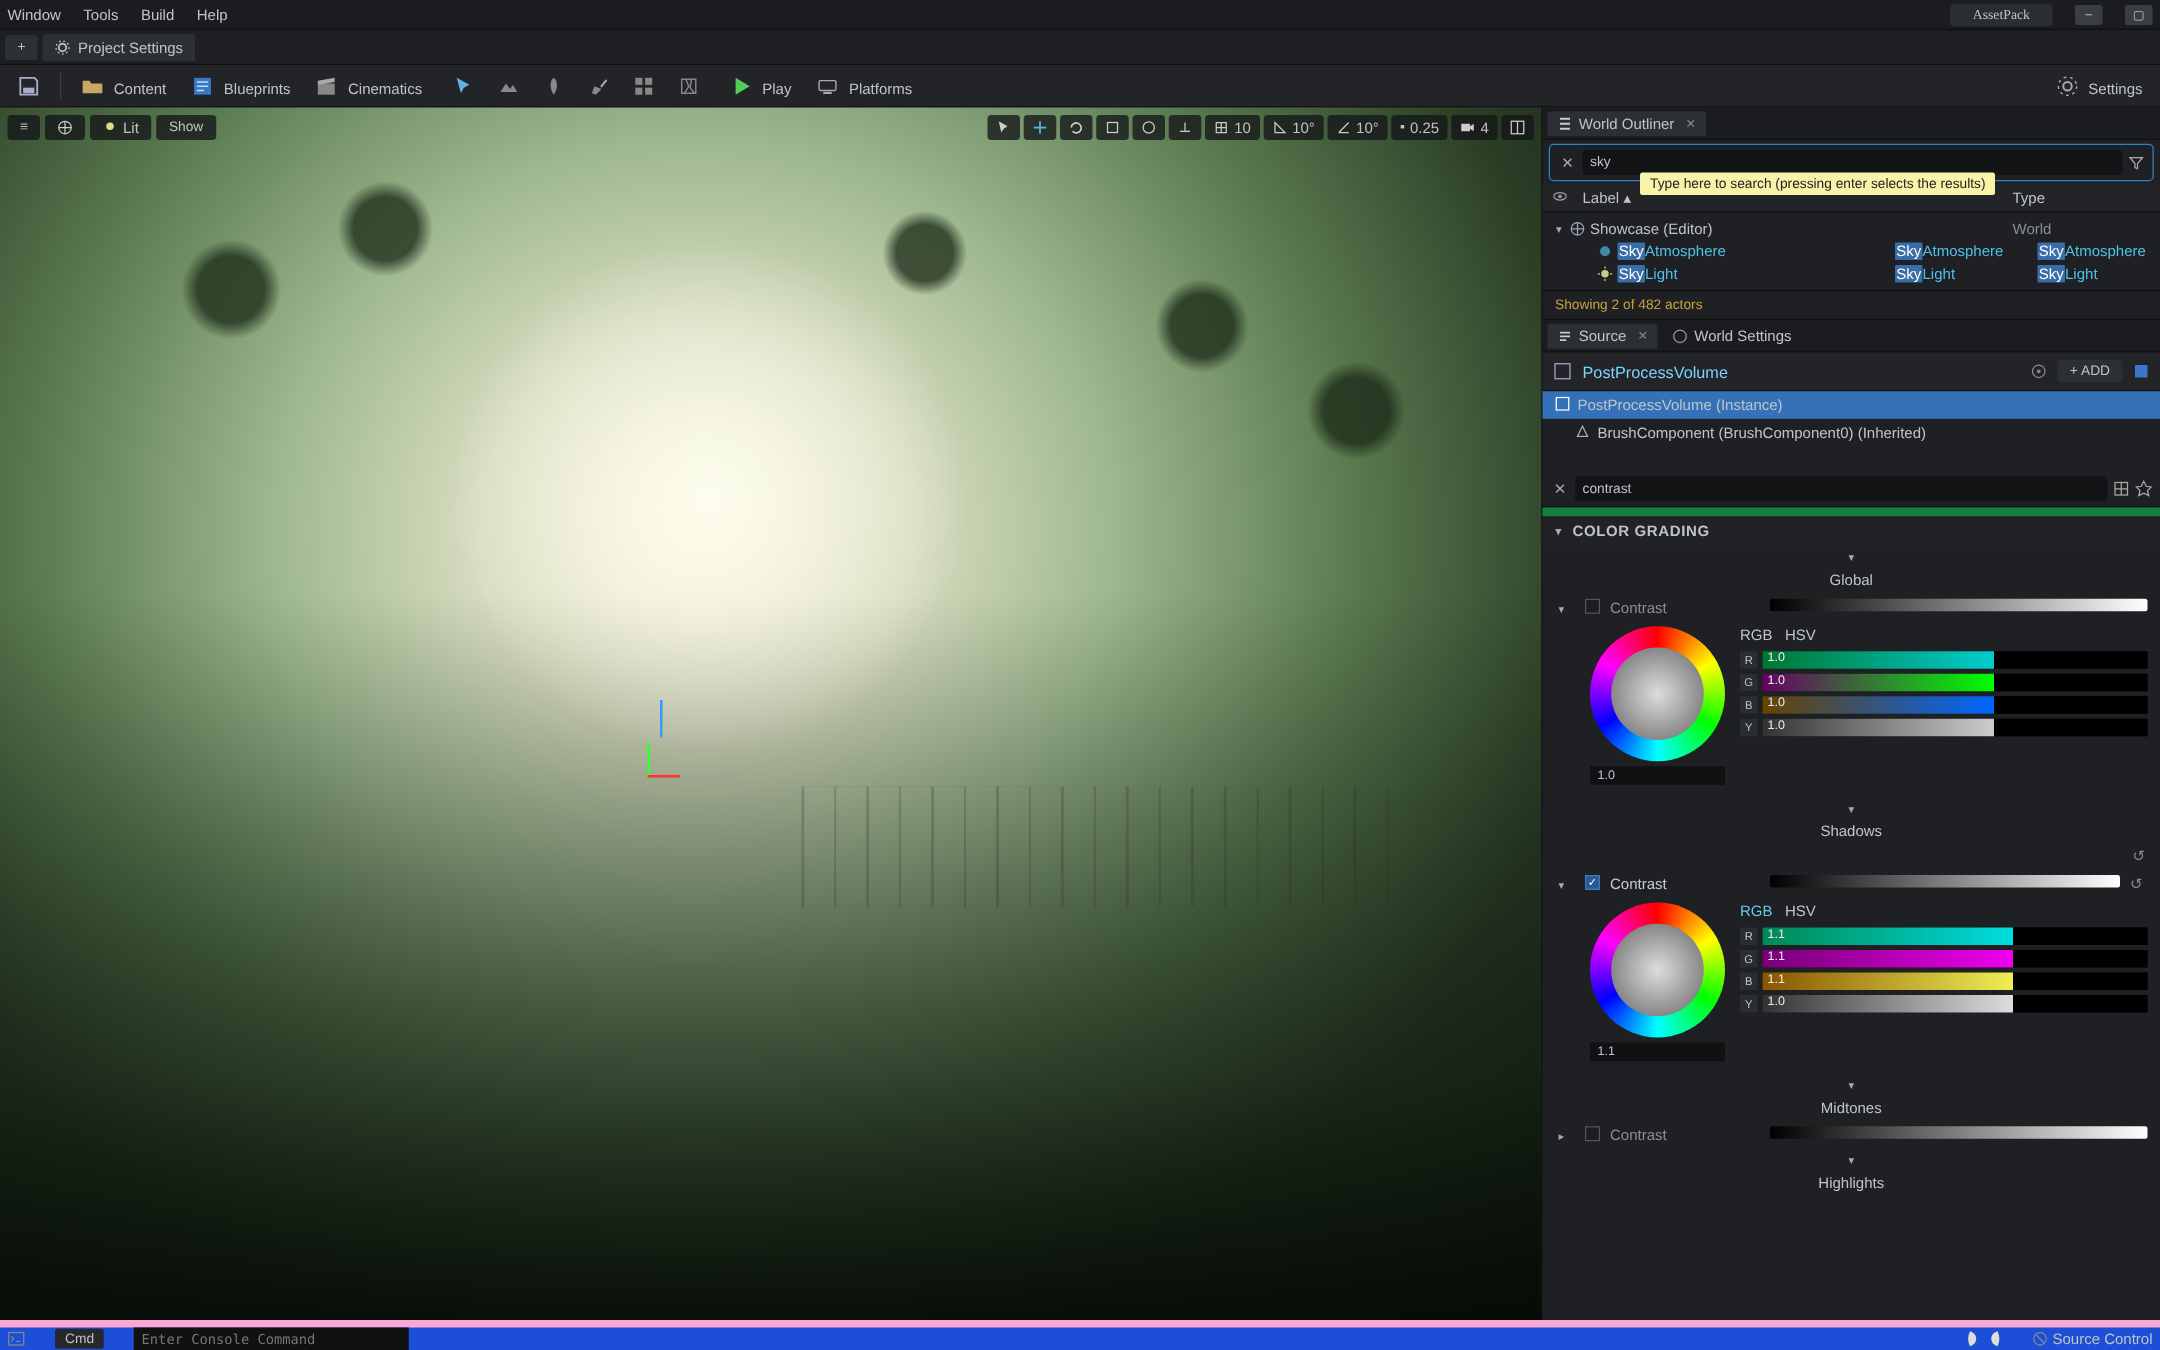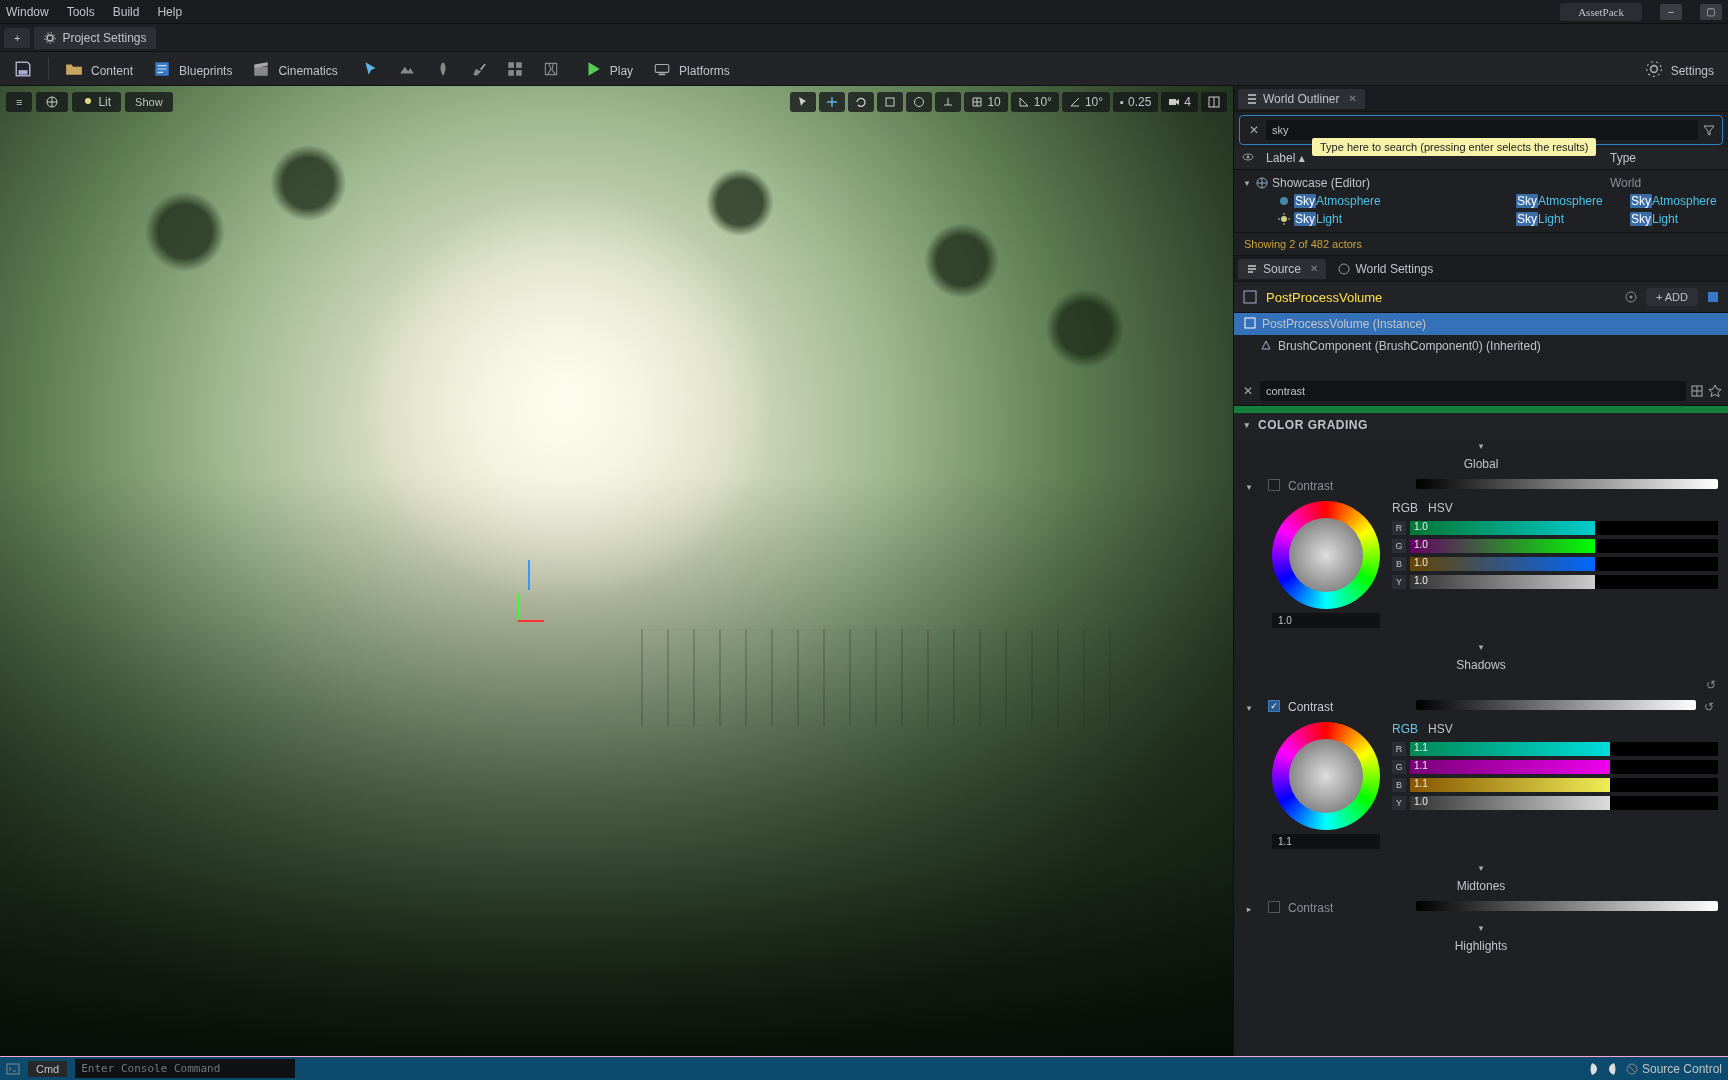--- a/index.html
+++ b/index.html
@@ -50,21 +50,21 @@
 .cols-hdr .c1{width:24px;}
 .cols-hdr .c2{flex:1;}
 .cols-hdr .c3{width:110px;}
 .tree{padding:4px 0;font-size:11px;}
 .trow{display:flex;align-items:center;padding:2px 8px;gap:4px;}
 .trow .ind{width:14px;}
 .hl-span{color:#4ec2e8;}
 .hl-mark{background:#3a6da8;color:#fff;padding:0 1px;border-radius:1px;}
 .status-line{padding:5px 10px;color:#c9a23a;font-size:11px;border-top:1px solid #111;border-bottom:1px solid #111;}
 .details-hdr{display:flex;align-items:center;gap:8px;padding:6px 8px;background:#222427;border-bottom:1px solid #111;}
-.details-hdr .name{font-size:13px;color:#fde047;flex:1;}
+.details-hdr .name{font-size:13px;color:#7dd3fc;flex:1;}
 .btn-add{background:#2c2f33;padding:3px 10px;border-radius:3px;font-size:11px;}
 .comp-list{font-size:11px;}
 .comp-row{display:flex;align-items:flex-start;gap:6px;padding:4px 10px;}
 .comp-row.sel{background:#3571b8;color:#fff;}
 .section-hdr{display:flex;align-items:center;gap:6px;padding:5px 8px;background:#202225;border-top:7px solid #15803d;color:#d8dbe0;font-size:10px;letter-spacing:.5px;}
 .section-hdr.cat{font-weight:bold;}
 .sub-hdr{display:flex;align-items:center;gap:6px;padding:4px 8px;font-size:11px;color:#bcc;flex-direction:column;}
 .prop-row{display:flex;align-items:flex-start;gap:8px;padding:4px 10px;}
 .prop-row .lbl{width:120px;display:flex;align-items:center;gap:6px;color:#8a8e93;}
 .prop-row.on .lbl{color:#c8ccd0;}
@@ -90,21 +90,21 @@
 .g-fill{background:linear-gradient(90deg,#606,#0f0 60%,#000 60%);}
 .b-fill{background:linear-gradient(90deg,#640,#06f 60%,#000 60%);}
 .y-fill{background:linear-gradient(90deg,#333,#ccc 60%,#000 60%);}
 .r2{background:linear-gradient(90deg,#085,#0dd 65%,#000 65%);}
 .g2{background:linear-gradient(90deg,#707,#e0e 65%,#000 65%);}
 .b2{background:linear-gradient(90deg,#850,#ee5 65%,#000 65%);}
 .y2{background:linear-gradient(90deg,#333,#ddd 65%,#000 65%);}
 .arrow{width:10px;display:inline-flex;justify-content:center;}
 .chev::before{content:"▾";font-size:9px;color:#aaa;}
 .chev.r::before{content:"▸";}
-.cmdbar{height:24px;background:#0c4a6e;display:flex;align-items:center;padding:0 6px;gap:8px;border-top:1px solid #f9a8d4;}
+.cmdbar{height:24px;background:#1d4ed8;display:flex;align-items:center;padding:0 6px;gap:24px;border-top:6px solid #f9a8d4;}
 .cmd-label{background:#26282b;padding:2px 8px;border-radius:2px;font-size:11px;}
 .cmd-input{flex:0 0 220px;background:#101113;border:none;outline:none;padding:3px 6px;color:#888;font-size:11px;font-family:monospace;}
 .cmdbar .sp{flex:1;}
 .reset-ic{width:14px;color:#888;margin-left:auto;}
 svg{fill:currentColor;}
 .cb{width:12px;height:12px;border:1px solid #555;background:#1a1c1f;display:inline-flex;align-items:center;justify-content:center;}
 .cb.on{background:#2c5a8e;border-color:#3a7abf;}
 .cb.on::after{content:"✓";font-size:9px;color:#fff;}
 </style>
 </head>

